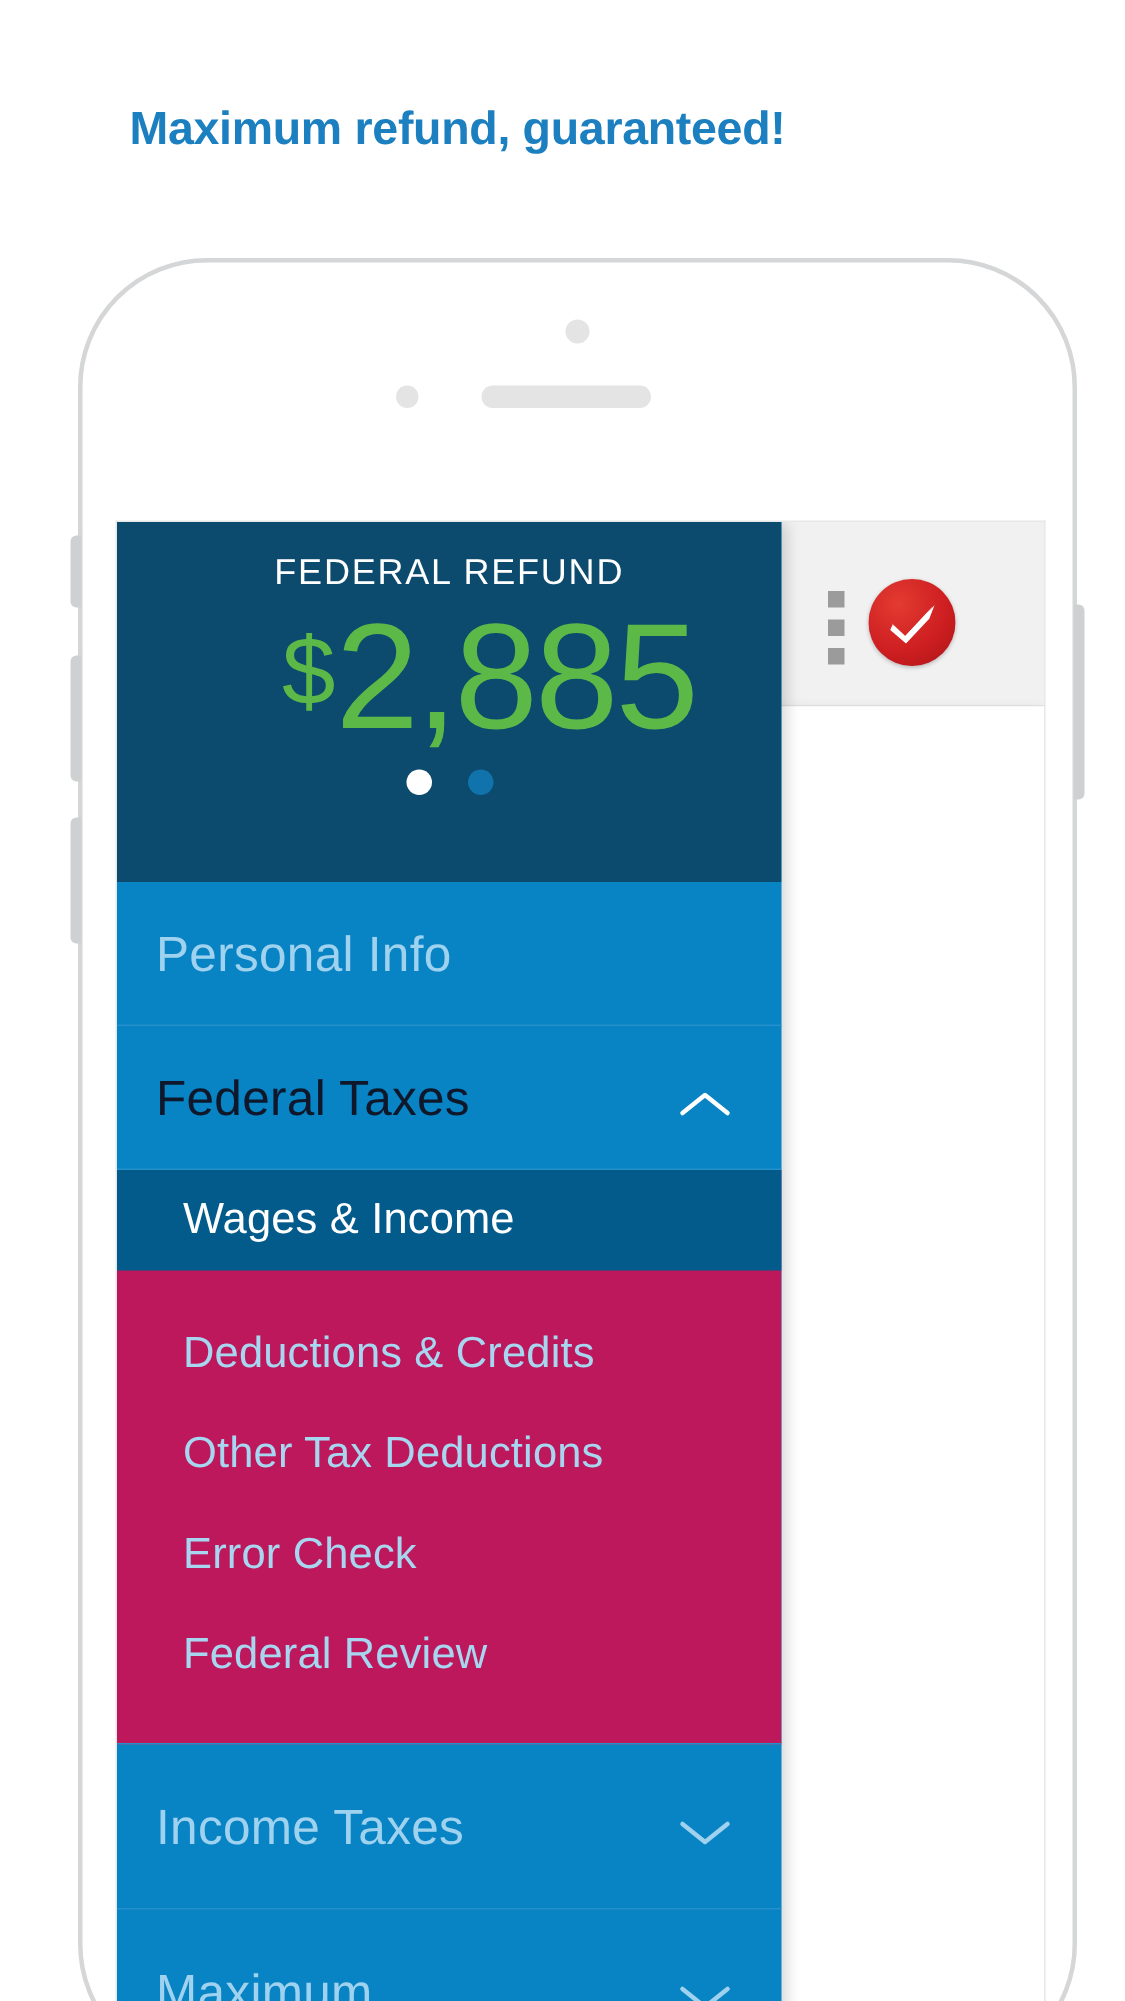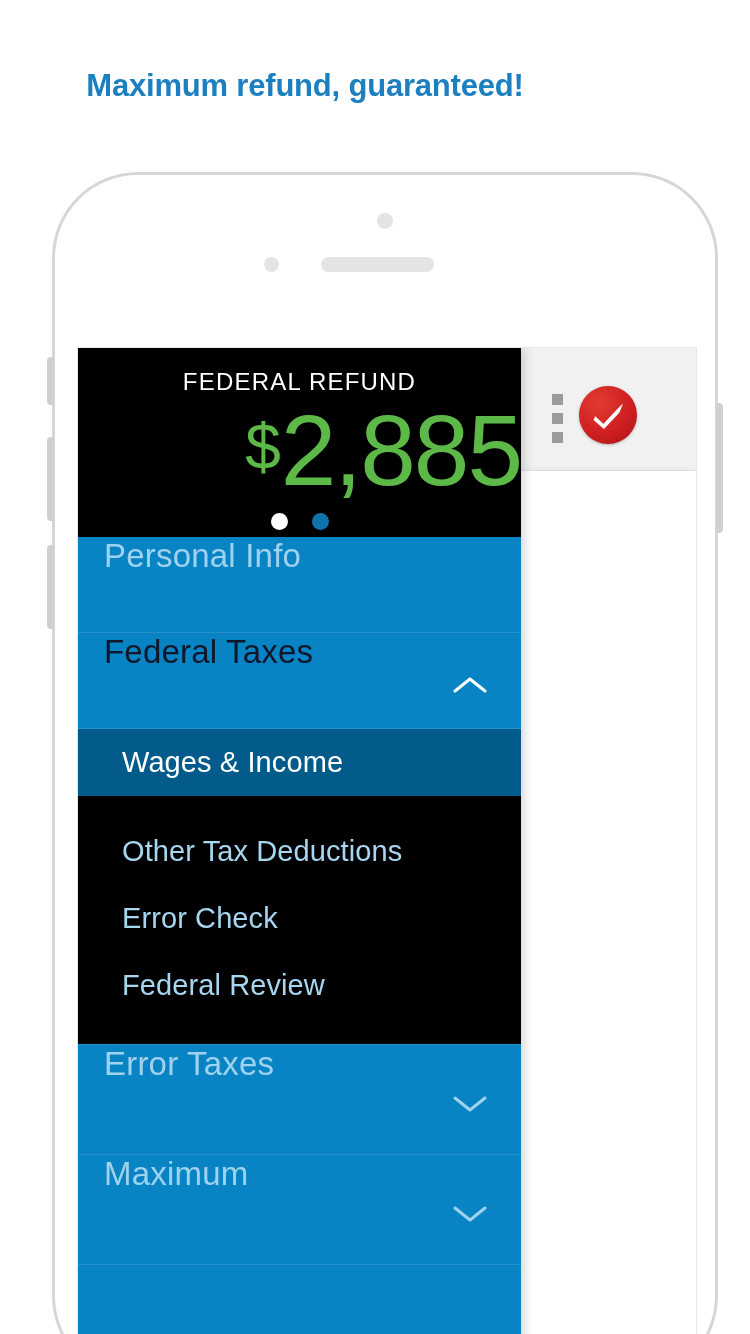--- a/index.html
+++ b/index.html
@@ -178,37 +178,37 @@
     left: 0; top: 0;
     width: 443px;
     height: 1038px;
     background: #0883c4;
     box-shadow: 3px 0 10px rgba(0,0,0,0.18);
     overflow: hidden;
   }
 
   .refund-panel {
     position: relative;
-    height: 189px;
-    background: #000000;
+    height: 240px;
+    background: #0c4a6e;
   }
   .refund-label {
     position: absolute;
     left: 0; top: 20px;
     width: 443px;
     text-align: center;
     color: #ffffff;
     font-size: 24px;
     letter-spacing: 1.2px;
   }
   .refund-amount {
     position: absolute;
-    left: 0; top: 44px;
+    left: 16px; top: 44px;
     width: 443px;
-    text-align: right;
+    text-align: center;
     color: #5cb947;
     font-size: 100px;
     line-height: 110px;
     letter-spacing: -2px;
     padding-left: 21px;
   }
   .refund-amount .cur { font-size: 64px; vertical-align: 16px; letter-spacing: 0; }
   .dots {
     position: absolute;
     left: 0; top: 165px;
@@ -225,37 +225,37 @@
   .dot-active   { background: #ffffff; }
   .dot-inactive { background: #1073ac; }
 
   
   .nav-row {
     position: relative;
     height: 96px;
     border-bottom: 1px solid #2491cb;
     padding: 0 26px 0 26px;
     display: flex;
-    align-items: flex-start;
+    align-items: center;
   }
   .nav-row .label {
     font-size: 33px;
     color: #9fd2ee;
     letter-spacing: 0.2px;
   }
   .nav-row.open .label { color: #0f172a; }
   .nav-row .chev {
     position: absolute;
     right: 34px;
     top: 50%;
     margin-top: -6px;
   }
   .nav-row .chev svg { display: block; }
 
-  .sub-list { background: #000000; }
+  .sub-list { background: #be185d; }
   .sub-row {
     height: 67px;
     padding-left: 44px;
     display: flex;
     align-items: center;
     font-size: 29px;
     color: #a7d6f0;
     letter-spacing: 0.1px;
   }
   .sub-row.active {
@@ -330,33 +330,36 @@
             </svg>
           </span>
         </div>
 
         <div class="sub-list">
           <div class="sub-row active">
             <span>Wages &amp; Income</span>
           </div>
           <div class="sub-spacer"></div>
           <div class="sub-row">
+            <span>Deductions &amp; Credits</span>
+          </div>
+          <div class="sub-row">
             <span>Other Tax Deductions</span>
           </div>
           <div class="sub-row">
             <span>Error Check</span>
           </div>
           <div class="sub-row">
             <span>Federal Review</span>
           </div>
           <div class="sub-end"></div>
         </div>
 
         <div class="nav-row" style="height:110px">
-          <span class="label">Error Taxes</span>
+          <span class="label">Income Taxes</span>
           <span class="chev">
             <svg width="34" height="20" viewBox="0 0 34 20">
               <polyline points="2,4 17,16 32,4" fill="none" stroke="#9fd2ee" stroke-width="3" stroke-linecap="round" stroke-linejoin="round"></polyline>
             </svg>
           </span>
         </div>
 
         <div class="nav-row" style="height:110px">
           <span class="label">Maximum</span>
           <span class="chev">

